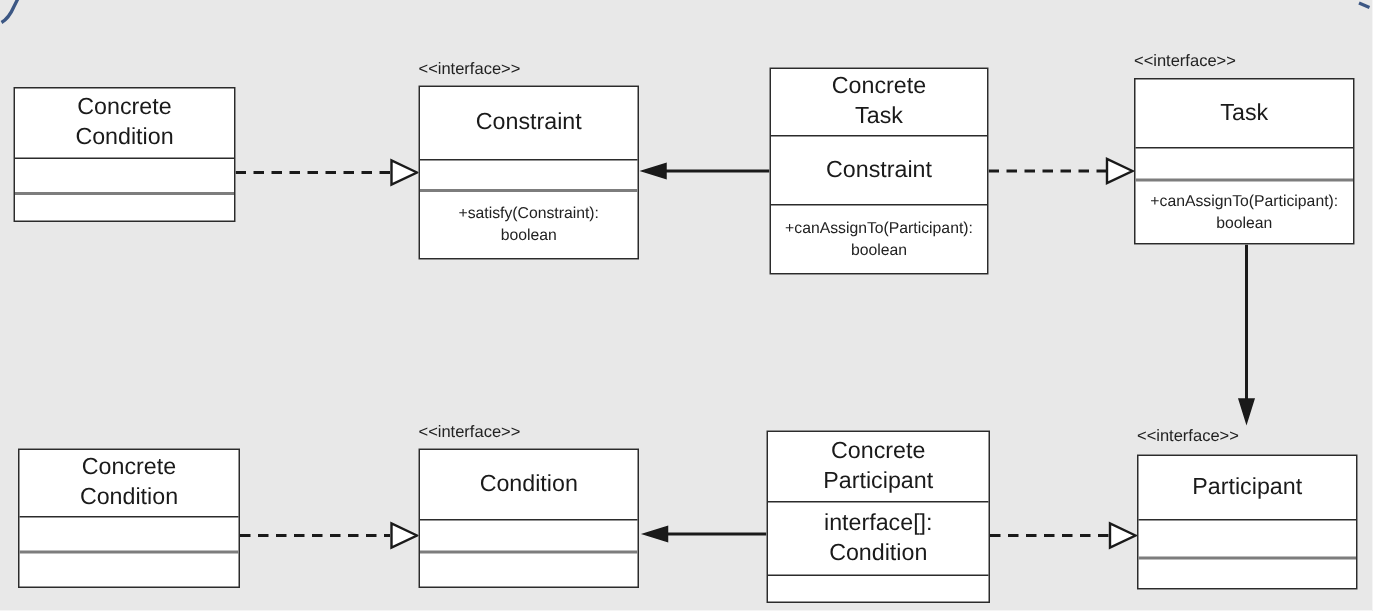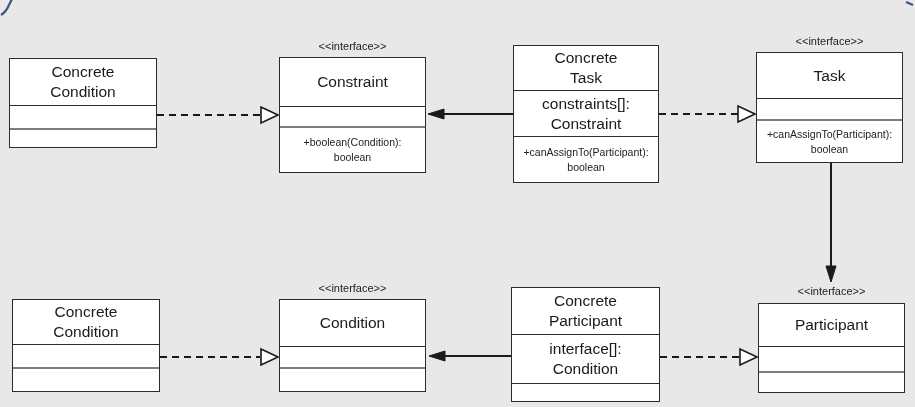--- a/index.html
+++ b/index.html
@@ -21,21 +21,21 @@
     overflow:hidden;
   }
   .comp.fill { flex:1 1 auto; }
   .div-dark { border-top:1.4px solid #2b2b2b; }
   .div-gray { border-top:2px solid #7d7d7d; }
   .title-line { display:block; font-size:15.5px; line-height:20px; white-space:nowrap; }
   .attr-line  { display:block; font-size:15.5px; line-height:20px; white-space:nowrap; }
   .meth-line  { display:block; font-size:10.5px; line-height:15px; white-space:nowrap; color:#222; }
   .stereo {
     position:absolute; font-size:11px; line-height:13px;
-    text-align:center; color:#222; white-space:nowrap;
+    color:#222; white-space:nowrap;
   }
   .connectors { position:absolute; left:0; top:0; }
 </style>
 </head>
 <body>
 
 <div class="stage">
 
   <svg class="connectors" width="915" height="407" viewBox="0 0 915 407">
     
@@ -94,32 +94,31 @@
     <div class="comp fill div-gray"></div>
   </div>
 
   <div class="stereo" style="left:279px; top:40px; width:147px;">&lt;&lt;interface&gt;&gt;</div>
   <div class="uml-class" style="left:279px; top:57px; width:147px; height:116px;">
     <div class="comp" style="height:48px">
       <span class="title-line">Constraint</span>
     </div>
     <div class="comp div-dark" style="height:20px"></div>
     <div class="comp fill div-gray">
-      <span class="meth-line">+boolean(Condition):</span>
+      <span class="meth-line">+satisfy(Constraint):</span>
       <span class="meth-line">boolean</span>
     </div>
   </div>
 
   <div class="uml-class" style="left:513px; top:45px; width:146px; height:138px;">
     <div class="comp" style="height:44px">
       <span class="title-line">Concrete</span>
       <span class="title-line">Task</span>
     </div>
     <div class="comp div-dark" style="height:46px">
-      <span class="attr-line">constraints[]:</span>
       <span class="attr-line">Constraint</span>
     </div>
     <div class="comp fill div-dark">
       <span class="meth-line">+canAssignTo(Participant):</span>
       <span class="meth-line">boolean</span>
     </div>
   </div>
 
   <div class="stereo" style="left:756px; top:35px; width:147px;">&lt;&lt;interface&gt;&gt;</div>
   <div class="uml-class" style="left:756px; top:52px; width:147px; height:111px;">

